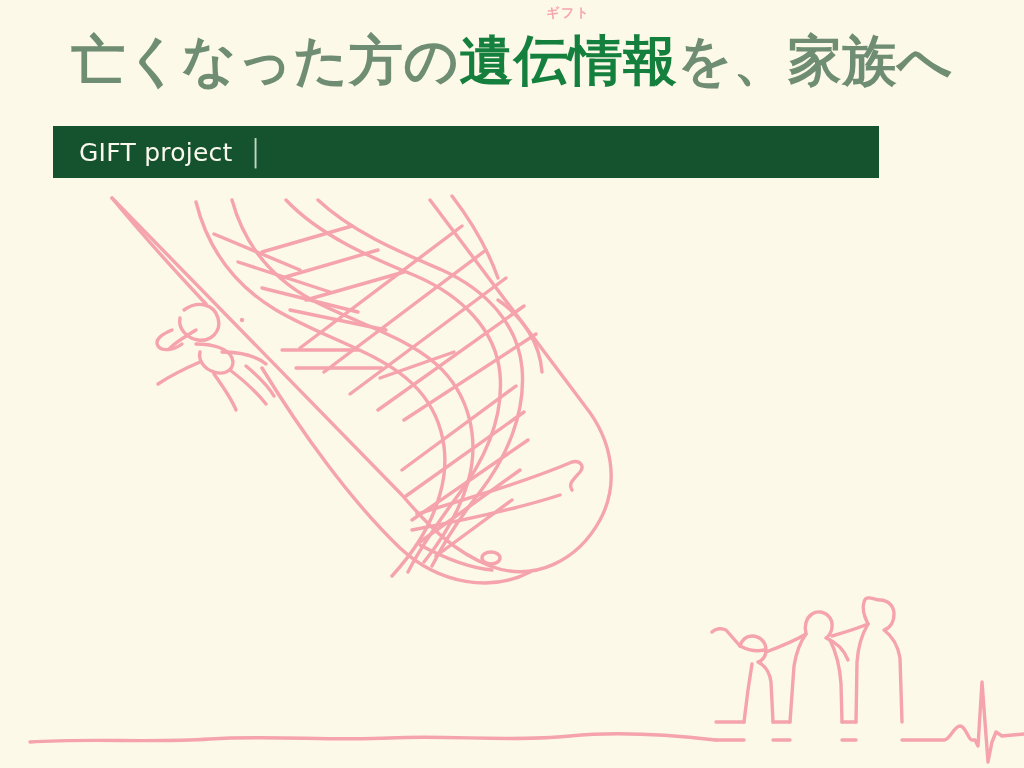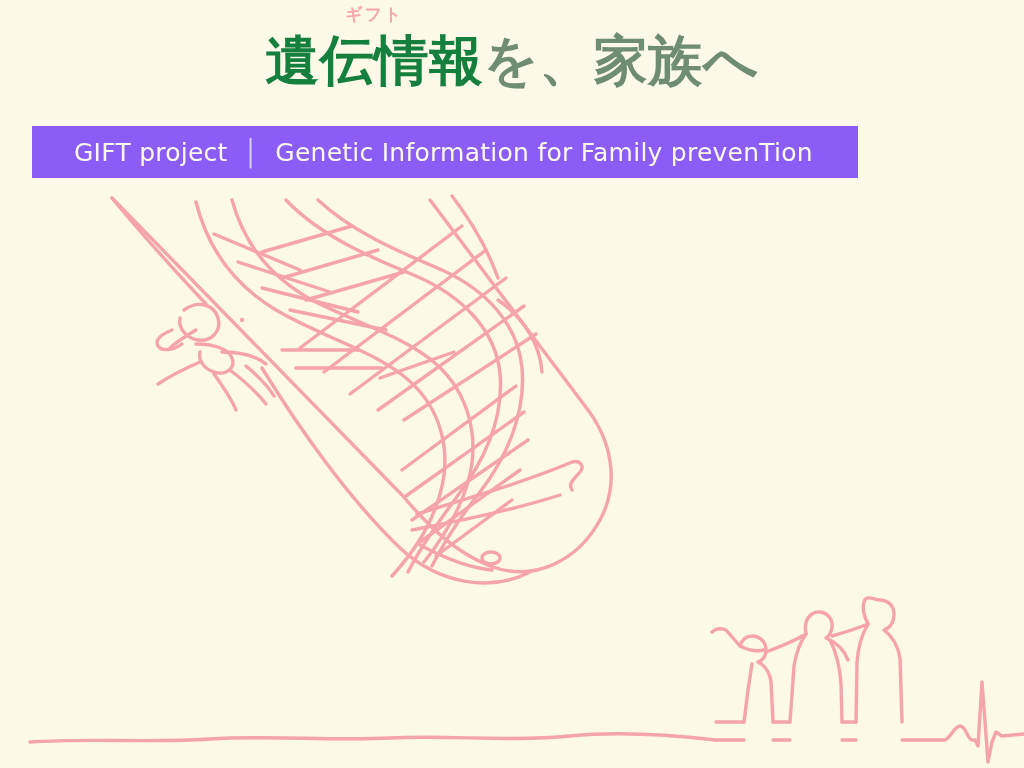--- a/index.html
+++ b/index.html
@@ -44,40 +44,40 @@
     position: relative;
     display: inline-block;
     vertical-align: baseline;
   }
   .ruby-text {
     position: absolute;
     left: 0;
     right: 0;
     top: -28px;
     text-align: center;
-    font-size: 17px;
+    font-size: 13px;
     font-weight: 700;
     letter-spacing: 0.12em;
     color: #F5A6AE;
     line-height: 1;
     pointer-events: none;
   }
 
   
   .subtitle-bar {
     position: absolute;
-    left: 32px;
+    left: 53px;
     top: 126px;
     width: 826px;
     height: 52px;
-    background: #8b5cf6;
+    background: #14532d;
     display: flex;
     align-items: center;
     box-sizing: border-box;
-    padding-left: 42px;
+    padding-left: 26px;
   }
   .subtitle-bar .st-text {
     color: #FBF8EE;
     font-size: 25px;
     font-weight: 400;
     letter-spacing: 0.01em;
     font-family: "DejaVu Sans", "Liberation Sans", sans-serif;
     white-space: nowrap;
   }
   .subtitle-bar .st-sep {
@@ -98,27 +98,26 @@
     pointer-events: none;
   }
   .art svg { display: block; }
 </style>
 </head>
 <body>
 
 <div id="slide">
 
   <div class="title-row">
-    <span class="ruby-holder"><span class="ruby-text">ギフト</span><span class="seg pink">遺伝情報</span></span><span class="seg">を、家族へ</span>
+    <span class="seg">亡くなった方の</span><span class="ruby-holder"><span class="ruby-text">ギフト</span><span class="seg pink">遺伝情報</span></span><span class="seg">を、家族へ</span>
   </div>
 
   <div class="subtitle-bar">
     <span class="st-text">GIFT project</span>
     <span class="st-sep">│</span>
-    <span class="st-text">Genetic Information for Family prevenTion</span>
   </div>
 
   <div class="art">
     <svg width="1024" height="768" viewBox="0 0 1024 768" fill="none" xmlns="http://www.w3.org/2000/svg" stroke="#F5A3AC" stroke-width="3.4" stroke-linecap="round" stroke-linejoin="round">
 
       <g>
 
         <path d="M112 198 L402 495 C430 528 455 552 490 566 C535 583 578 560 600 520
                  C620 483 612 440 585 406 L430 200"></path>
         <path d="M185 200 C215 250 250 300 290 345" opacity="0.0"></path>

